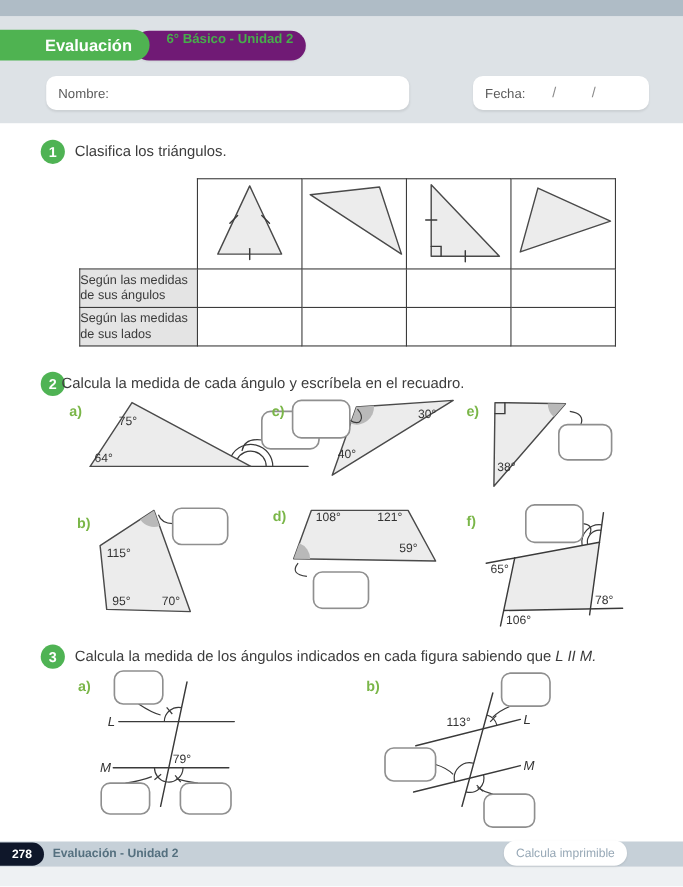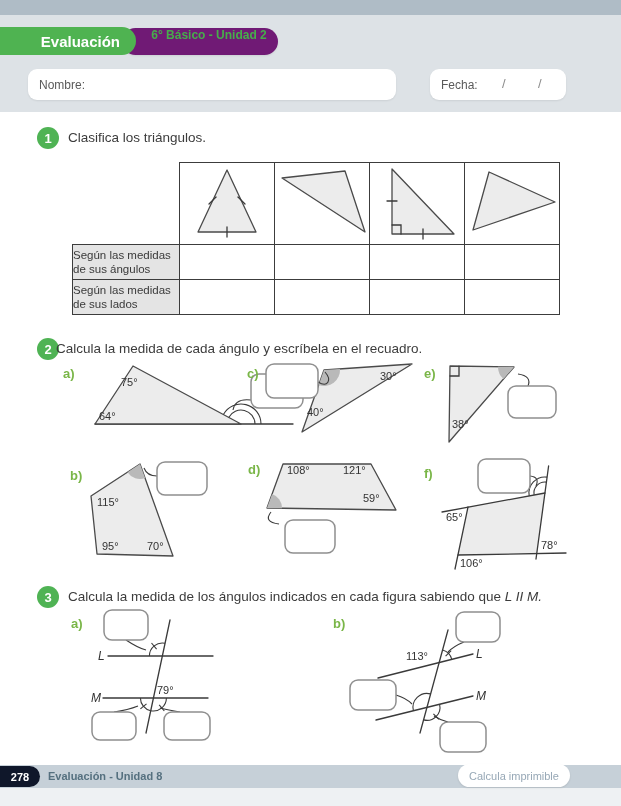--- a/index.html
+++ b/index.html
@@ -12,22 +12,22 @@
   .pill-white{position:absolute;left:122px;top:28px;width:156px;height:27px;background:#701a75;
     border-radius:14px;z-index:1;display:flex;align-items:flex-start;justify-content:center;
     box-shadow:0 1px 2px rgba(0,0,0,.08);}
   .pill-white span{color:#47ad4b;font-weight:bold;font-size:12px;padding-left:18px;}
   .pill-green{position:absolute;left:0;top:27px;width:136px;height:28px;background:#4fb351;
     border-radius:0 14px 14px 0;z-index:2;display:flex;align-items:center;justify-content:flex-end;}
   .pill-green span{color:#ffffff;font-weight:bold;font-size:15px;padding-right:16px;}
 
   .field{position:absolute;top:69px;height:31px;background:#ffffff;border-radius:9px;
     box-shadow:0 1px 2px rgba(0,0,0,.08);}
-  .name-field{left:28px;width:368px;}
-  .fecha-field{left:430px;width:136px;}
+  .name-field{left:42px;width:310px;padding-left:20px;}
+  .fecha-field{left:430px;width:160px;}
   .flabel{position:absolute;left:11px;top:9px;font-size:12px;color:#5a5a5a;}
   .slash{position:absolute;top:7px;font-size:13px;color:#8b8b8b;}
   .slash.s1{left:72px;}
   .slash.s2{left:108px;}
 
   .secnum{position:absolute;width:22px;height:22px;border-radius:50%;background:#4fb354;
     color:#fff;font-weight:bold;font-size:13px;display:flex;align-items:center;justify-content:center;}
   .sectitle{position:absolute;font-size:13.5px;color:#3c3c3c;}
   .sectitle .math{font-style:italic;}
 
@@ -141,21 +141,21 @@
     </table>
 
   <div class="secnum" style="left:37px;top:338px;">
     <span>2</span>
   </div>
   <div class="sectitle" style="left:56px;top:341px;">
     <span>Calcula la medida de cada ángulo y escríbela en el recuadro.</span>
   </div>
 
   <span class="itemlabel" style="left:63px;top:366px;">a)</span>
-  <div class="fig" style="left:93px;top:360px;">
+  <div class="fig" style="left:80px;top:360px;">
     <svg width="220" height="72" viewBox="0 0 220 72">
       <line class="ln" x1="2" y1="64" x2="200" y2="64"></line>
       <polygon class="shape" points="40,6 2,64 148,64"></polygon>
       <path class="arc" d="M 168,64 A 20,20 0 0 0 130.4,54.5"></path>
       <path class="arc" d="M 162,64 A 14,14 0 0 0 135.7,57.4"></path>
       <text class="ang" x="28" y="26">75°</text>
       <text class="ang" x="6" y="60">64°</text>
       <path class="conn" d="M 158,40 Q 142,38 140,50"></path>
       <rect class="abox" x="158" y="14" width="52" height="34" rx="8"></rect>
     </svg>
@@ -280,19 +280,19 @@
       <rect class="abox" x="108" y="4" width="44" height="30" rx="8"></rect>
       <rect class="abox" x="2" y="72" width="46" height="30" rx="8"></rect>
       <rect class="abox" x="92" y="114" width="46" height="30" rx="8"></rect>
     </svg>
   </div>
 
   <div class="footerbar"></div>
   <div class="pagepill">
     <span>278</span>
   </div>
-  <div class="foottext">Evaluación - Unidad 8</div>
+  <div class="foottext">Evaluación - Unidad 2</div>
   <div class="printbtn">
     <span>Calcula imprimible</span>
   </div>
   <div class="footstrip"></div>
 
 </div>
 
 </body></html>

